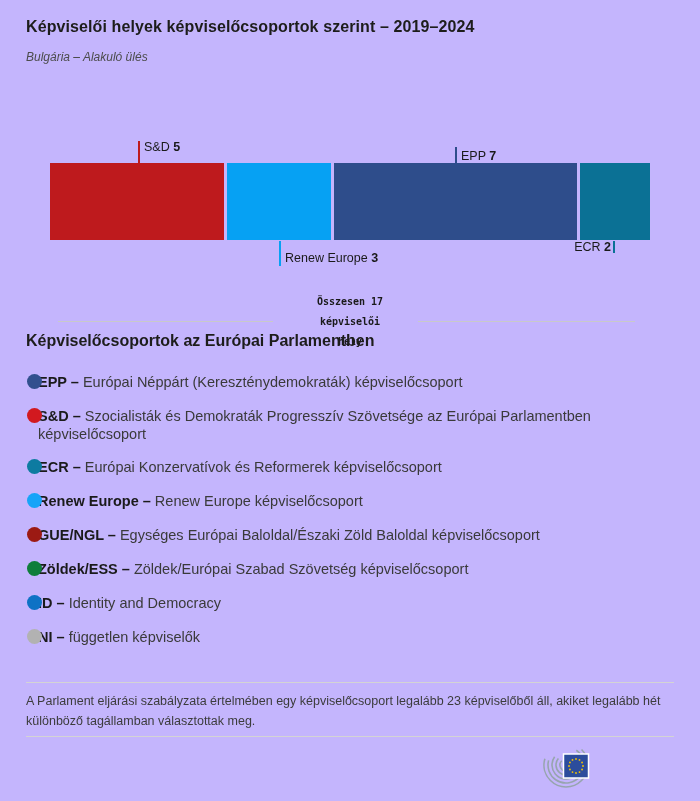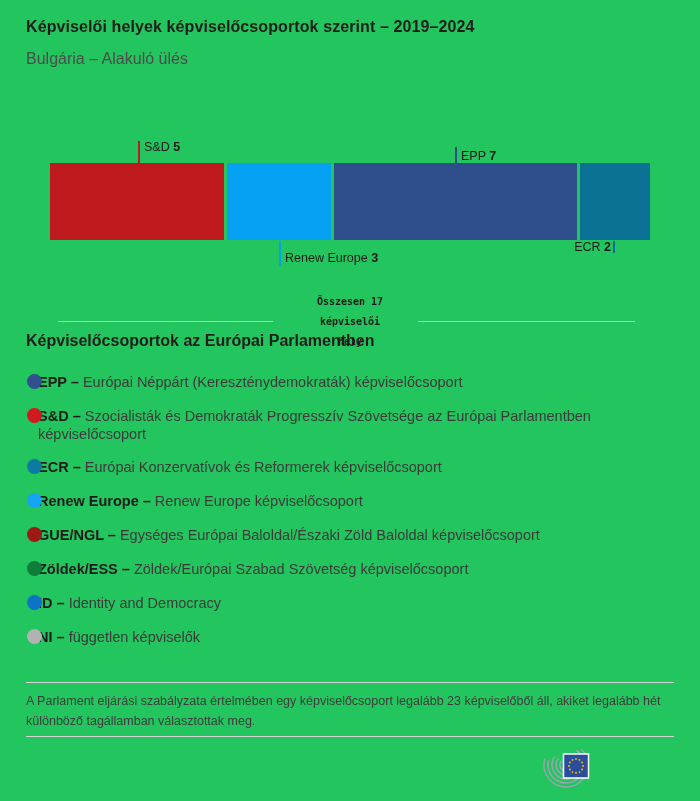--- a/index.html
+++ b/index.html
@@ -1,21 +1,21 @@
 <!DOCTYPE html>
 <html><head>
 <meta charset="utf-8">
 <style>
   * { margin:0; padding:0; box-sizing:border-box; }
   html,body { background:#ffffff; }
   body { font-family:"Liberation Sans", sans-serif; color:#1a1a1a; }
-  .page { position:relative; width:700px; height:801px; background:#22c55e; overflow:hidden; }
+  .page { position:relative; width:700px; height:801px; background:#c4b5fd; overflow:hidden; }
 
   .title { position:absolute; left:26px; top:18px; font-size:16px; font-weight:bold; color:#1d1d1b; letter-spacing:.1px; }
-  .subtitle { position:absolute; left:26px; top:50px; font-size:16px; font-weight:400; color:#4c4c4c; }
+  .subtitle { position:absolute; left:26px; top:50px; font-size:12px; font-weight:400; color:#4c4c4c;font-style:italic; }
 
   
   .bar { position:absolute; left:50px; top:163px; width:600px; height:77px; display:flex; gap:3px; }
   .bar .seg { height:100%; }
 
   
   .callout-line { position:absolute; width:2px; }
   .line-sd    { left:138px; top:141px; height:22px; }
   .line-epp   { left:455px; top:147px; height:16px; }
   .line-renew { left:279px; top:241px; height:25px; }

